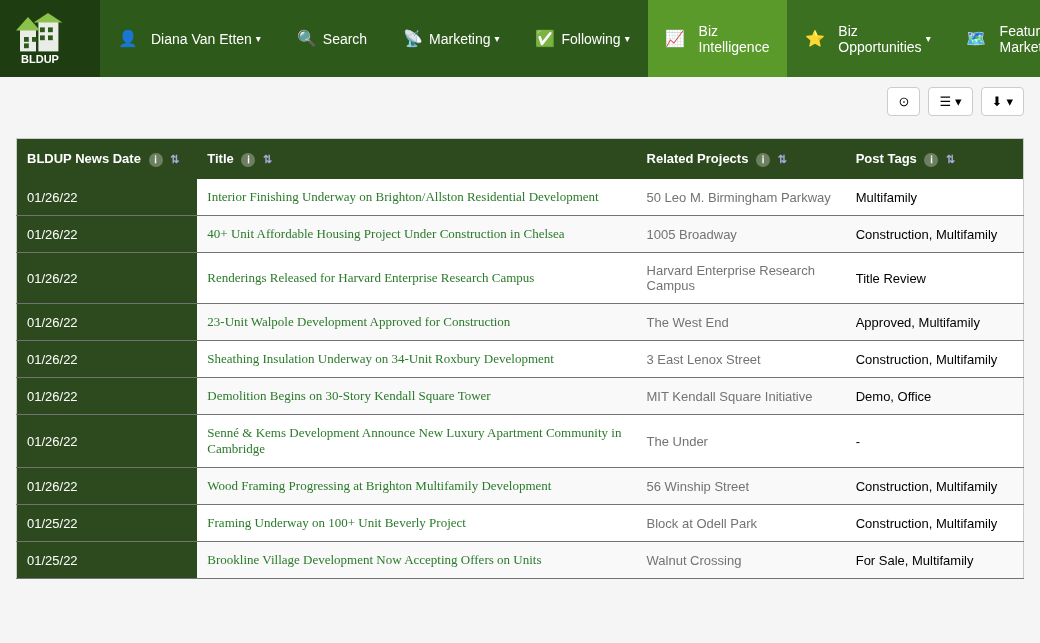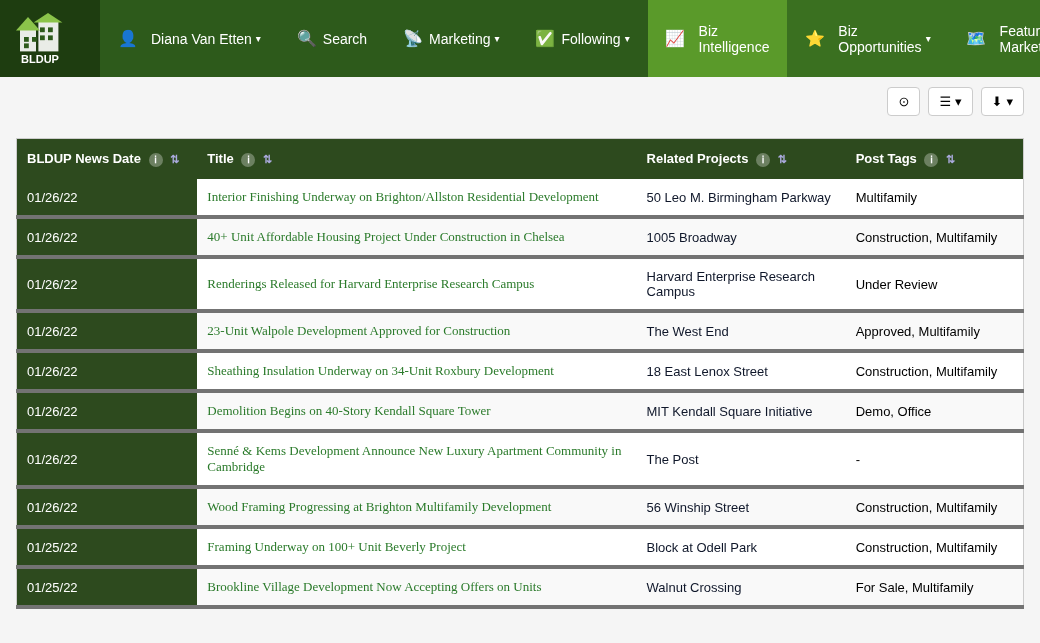--- a/index.html
+++ b/index.html
@@ -100,21 +100,21 @@
       height: 14px;
       background: rgba(255,255,255,0.3);
       border-radius: 50%;
       text-align: center;
       font-size: 10px;
       line-height: 14px;
       margin-left: 4px;
       cursor: pointer;
     }
     tbody tr {
-      border-bottom: 4px solid #737373;
+      border-bottom: 1px solid #737373;
     }
     tbody tr:nth-child(even) { background: #f9f9f9; }
     tbody td {
       padding: 10px 10px;
       vertical-align: middle;
     }
     .col-date {
       background: #2d4a1e;
       color: white;
       font-size: 13px;
@@ -130,21 +130,21 @@
     .col-tags {
       width: 170px;
     }
     .link-green {
       color: #2a7a2a;
       text-decoration: none;
       cursor: pointer;
       font-family: Liberation Serif, serif;
     }
     .link-green-light {
-      color: #0f172a;
+      color: #737373;
       text-decoration: none;
       cursor: pointer;
     }
   </style>
 </head>
 <body>
 
 <nav class="navbar">
   <div class="navbar-brand">
     <div class="brand-logo">
@@ -267,44 +267,44 @@
         <tr>
           <td class="col-date">01/26/22</td>
           <td class="col-title"><a class="link-green" href="#">40+ Unit Affordable Housing Project Under Construction in Chelsea</a></td>
           <td class="col-projects"><a class="link-green-light" href="#">1005 Broadway</a></td>
           <td class="col-tags">Construction, Multifamily</td>
         </tr>
         <tr>
           <td class="col-date">01/26/22</td>
           <td class="col-title"><a class="link-green" href="#">Renderings Released for Harvard Enterprise Research Campus</a></td>
           <td class="col-projects"><a class="link-green-light" href="#">Harvard Enterprise Research Campus</a></td>
-          <td class="col-tags">Under Review</td>
+          <td class="col-tags">Title Review</td>
         </tr>
         <tr>
           <td class="col-date">01/26/22</td>
           <td class="col-title"><a class="link-green" href="#">23-Unit Walpole Development Approved for Construction</a></td>
           <td class="col-projects"><a class="link-green-light" href="#">The West End</a></td>
           <td class="col-tags">Approved, Multifamily</td>
         </tr>
         <tr>
           <td class="col-date">01/26/22</td>
           <td class="col-title"><a class="link-green" href="#">Sheathing Insulation Underway on 34-Unit Roxbury Development</a></td>
-          <td class="col-projects"><a class="link-green-light" href="#">18 East Lenox Street</a></td>
+          <td class="col-projects"><a class="link-green-light" href="#">3 East Lenox Street</a></td>
           <td class="col-tags">Construction, Multifamily</td>
         </tr>
         <tr>
           <td class="col-date">01/26/22</td>
-          <td class="col-title"><a class="link-green" href="#">Demolition Begins on 40-Story Kendall Square Tower</a></td>
+          <td class="col-title"><a class="link-green" href="#">Demolition Begins on 30-Story Kendall Square Tower</a></td>
           <td class="col-projects"><a class="link-green-light" href="#">MIT Kendall Square Initiative</a></td>
           <td class="col-tags">Demo, Office</td>
         </tr>
         <tr>
           <td class="col-date">01/26/22</td>
           <td class="col-title"><a class="link-green" href="#">Senné &amp; Kems Development Announce New Luxury Apartment Community in Cambridge</a></td>
-          <td class="col-projects"><a class="link-green-light" href="#">The Post</a></td>
+          <td class="col-projects"><a class="link-green-light" href="#">The Under</a></td>
           <td class="col-tags">-</td>
         </tr>
         <tr>
           <td class="col-date">01/26/22</td>
           <td class="col-title"><a class="link-green" href="#">Wood Framing Progressing at Brighton Multifamily Development</a></td>
           <td class="col-projects"><a class="link-green-light" href="#">56 Winship Street</a></td>
           <td class="col-tags">Construction, Multifamily</td>
         </tr>
         <tr>
           <td class="col-date">01/25/22</td>

